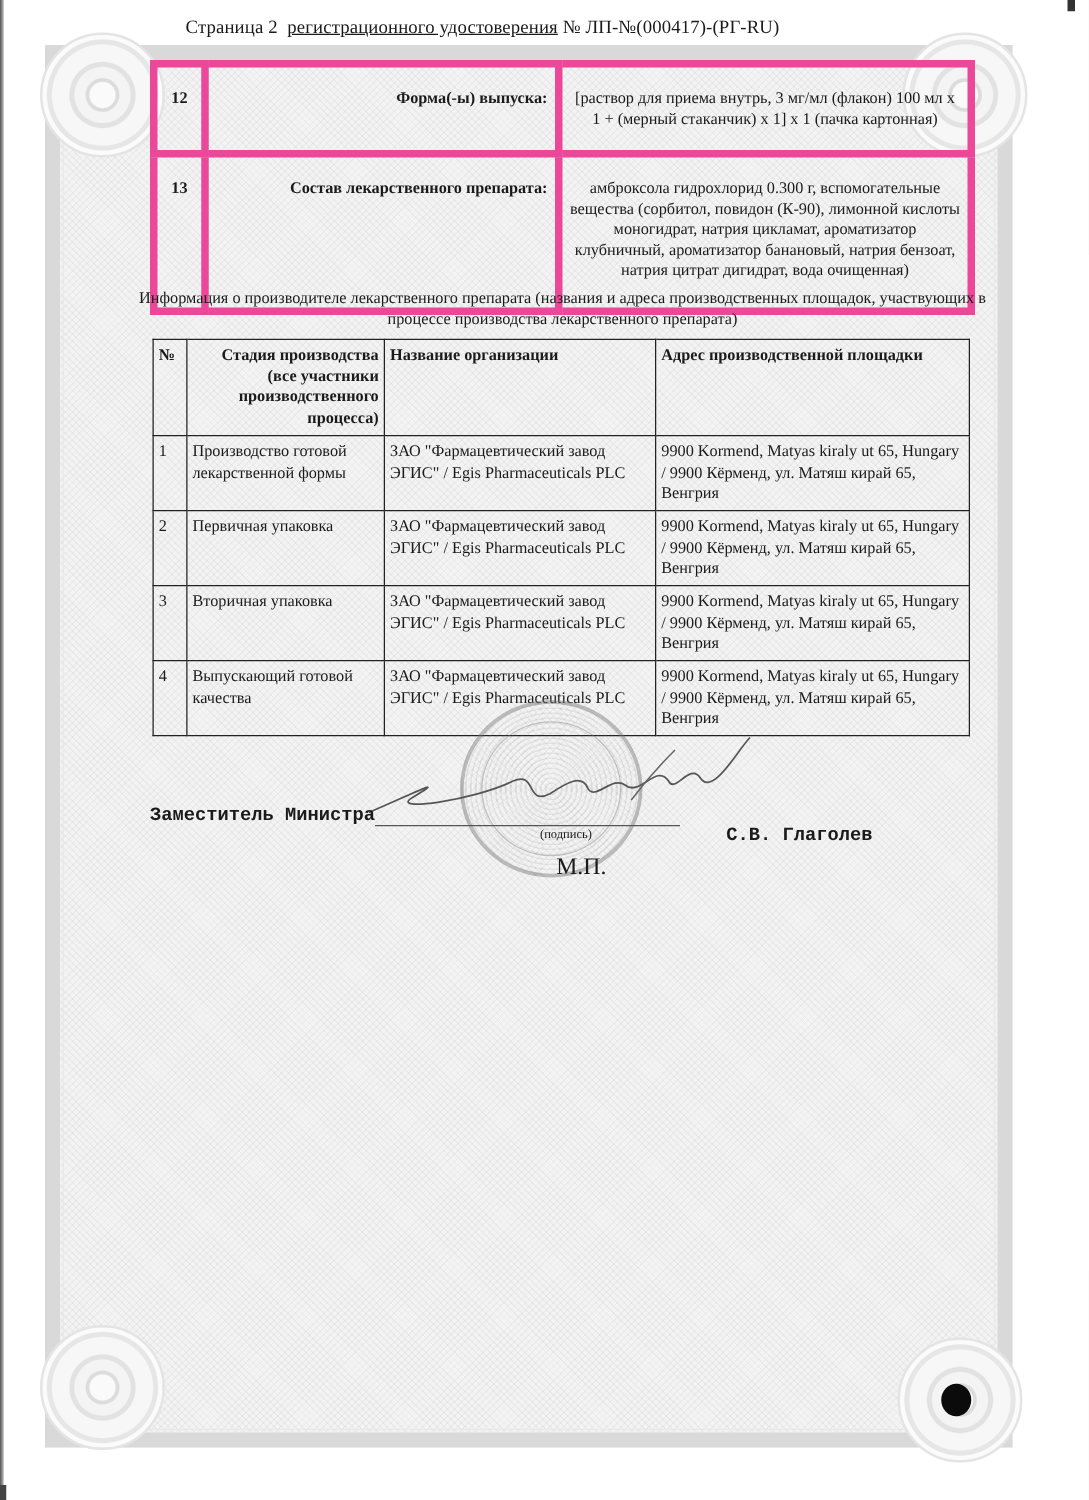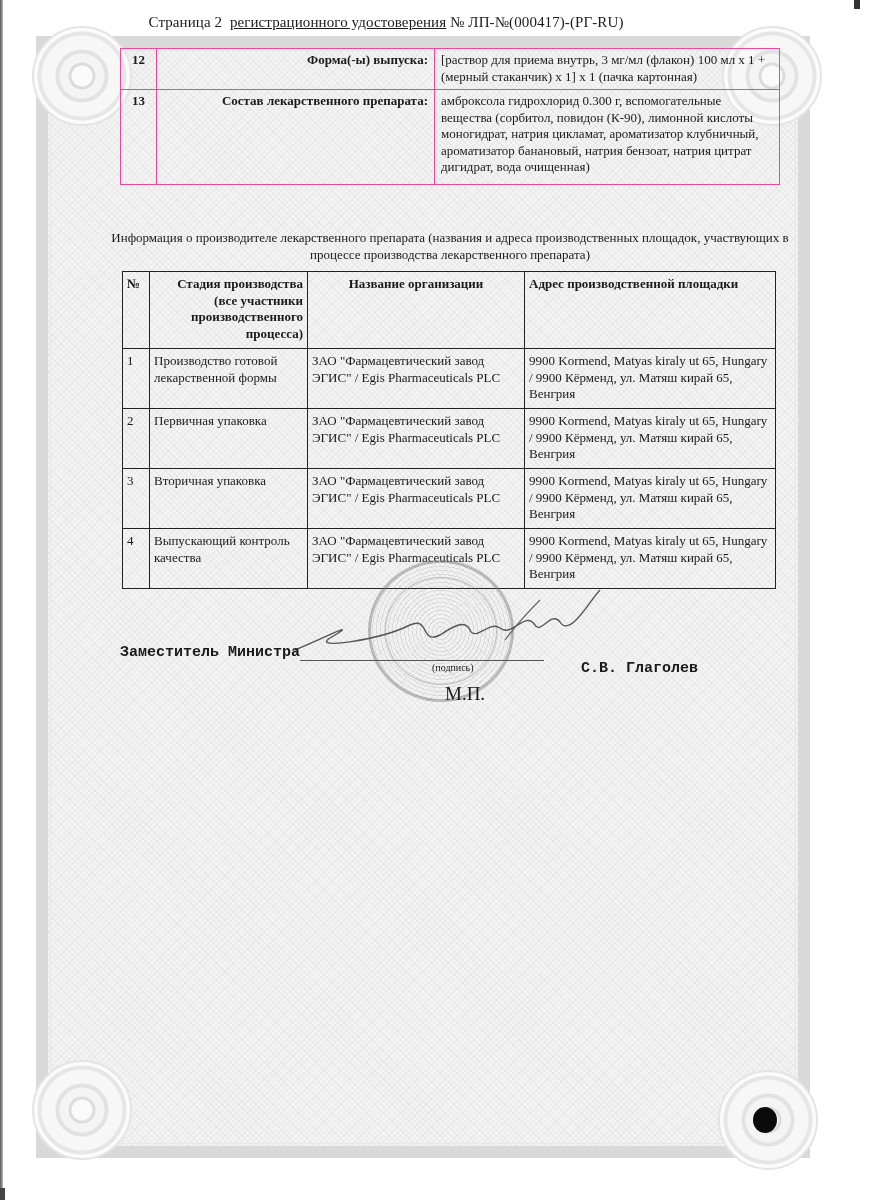--- a/index.html
+++ b/index.html
@@ -49,39 +49,39 @@
   }
 
   .page-title {
     position: absolute; left: 0; top: 14px; width: 772px; text-align: center;
     font-size: 15px; letter-spacing: 0.1px;
   }
   .page-title .u { text-decoration: underline; }
 
   table { border-collapse: collapse; position: absolute; }
   .t1 { left: 120px; top: 48px; width: 660px; font-size: 13px; }
-  .t1 td { border: 1px solid #ec4899; vertical-align: top; padding: 3px 6px; line-height: 16.5px; }
+  .t1 td { border: 6px solid #ec4899; vertical-align: top; padding: 16px 6px; line-height: 16.5px; }
   .t1 .num { width: 23px; font-weight: bold; text-align: center; }
   .t1 .lbl { width: 265px; font-weight: bold; text-align: right; }
-  .t1 .val { text-align: left; }
+  .t1 .val { text-align: center; }
   .t1 tr.r12 td { height: 34px; }
   .t1 tr.r13 td { height: 88px; }
   .t1 tr.r14 td { height: 22px; }
 
   .info-caption {
     position: absolute; left: 110px; top: 229px; width: 680px;
     text-align: center; font-size: 13px; line-height: 17px;
   }
 
   .t2 { left: 122px; top: 271px; width: 654px; font-size: 13px; }
   .t2 td, .t2 th { border: 1.5px solid #222; vertical-align: top; padding: 4px 4px; line-height: 16.5px; text-align: left; }
   .t2 th { font-weight: bold; height: 68px; }
   .t2 .c-num { width: 18px; }
   .t2 .c-stage { width: 149px; text-align: right; }
-  .t2 .c-org { width: 208px; text-align: center; }
+  .t2 .c-org { width: 208px; }
   .t2 tbody td { height: 51px; }
 
   .signature-row {
     position: absolute; left: 120px; top: 644px; width: 580px; height: 60px; font-family: Liberation Mono, monospace;
   }
   .sig-title {
     position: absolute; left: 0; top: 0; font-weight: bold; font-size: 15px;
   }
   .sig-name {
     position: absolute; left: 461px; top: 16px; font-weight: bold; font-size: 15px;
@@ -167,21 +167,21 @@
       <td>9900 Kormend, Matyas kiraly ut 65, Hungary / 9900 Кёрменд, ул. Матяш кирай 65, Венгрия</td>
     </tr>
     <tr>
       <td>3</td>
       <td>Вторичная упаковка</td>
       <td>ЗАО "Фармацевтический завод ЭГИС" / Egis Pharmaceuticals PLC</td>
       <td>9900 Kormend, Matyas kiraly ut 65, Hungary / 9900 Кёрменд, ул. Матяш кирай 65, Венгрия</td>
     </tr>
     <tr>
       <td>4</td>
-      <td>Выпускающий контроль качества</td>
+      <td>Выпускающий готовой качества</td>
       <td>ЗАО "Фармацевтический завод ЭГИС" / Egis Pharmaceuticals PLC</td>
       <td>9900 Kormend, Matyas kiraly ut 65, Hungary / 9900 Кёрменд, ул. Матяш кирай 65, Венгрия</td>
     </tr>
   </tbody>
 </table>
 
 <div class="stamp"></div>
 
 <svg class="signature-svg" width="320" height="90" viewBox="0 0 320 90">
   <path d="M5 70 C 40 55, 70 40, 40 58 C 20 70, 90 60, 120 45 C 140 36, 130 65, 150 55 C 165 45, 175 40, 180 50 C 185 62, 200 40, 210 48 C 222 58, 235 30, 245 45 C 250 55, 262 30, 270 42 C 280 58, 300 20, 310 10" fill="none" stroke="#555" stroke-width="1.4"></path>

